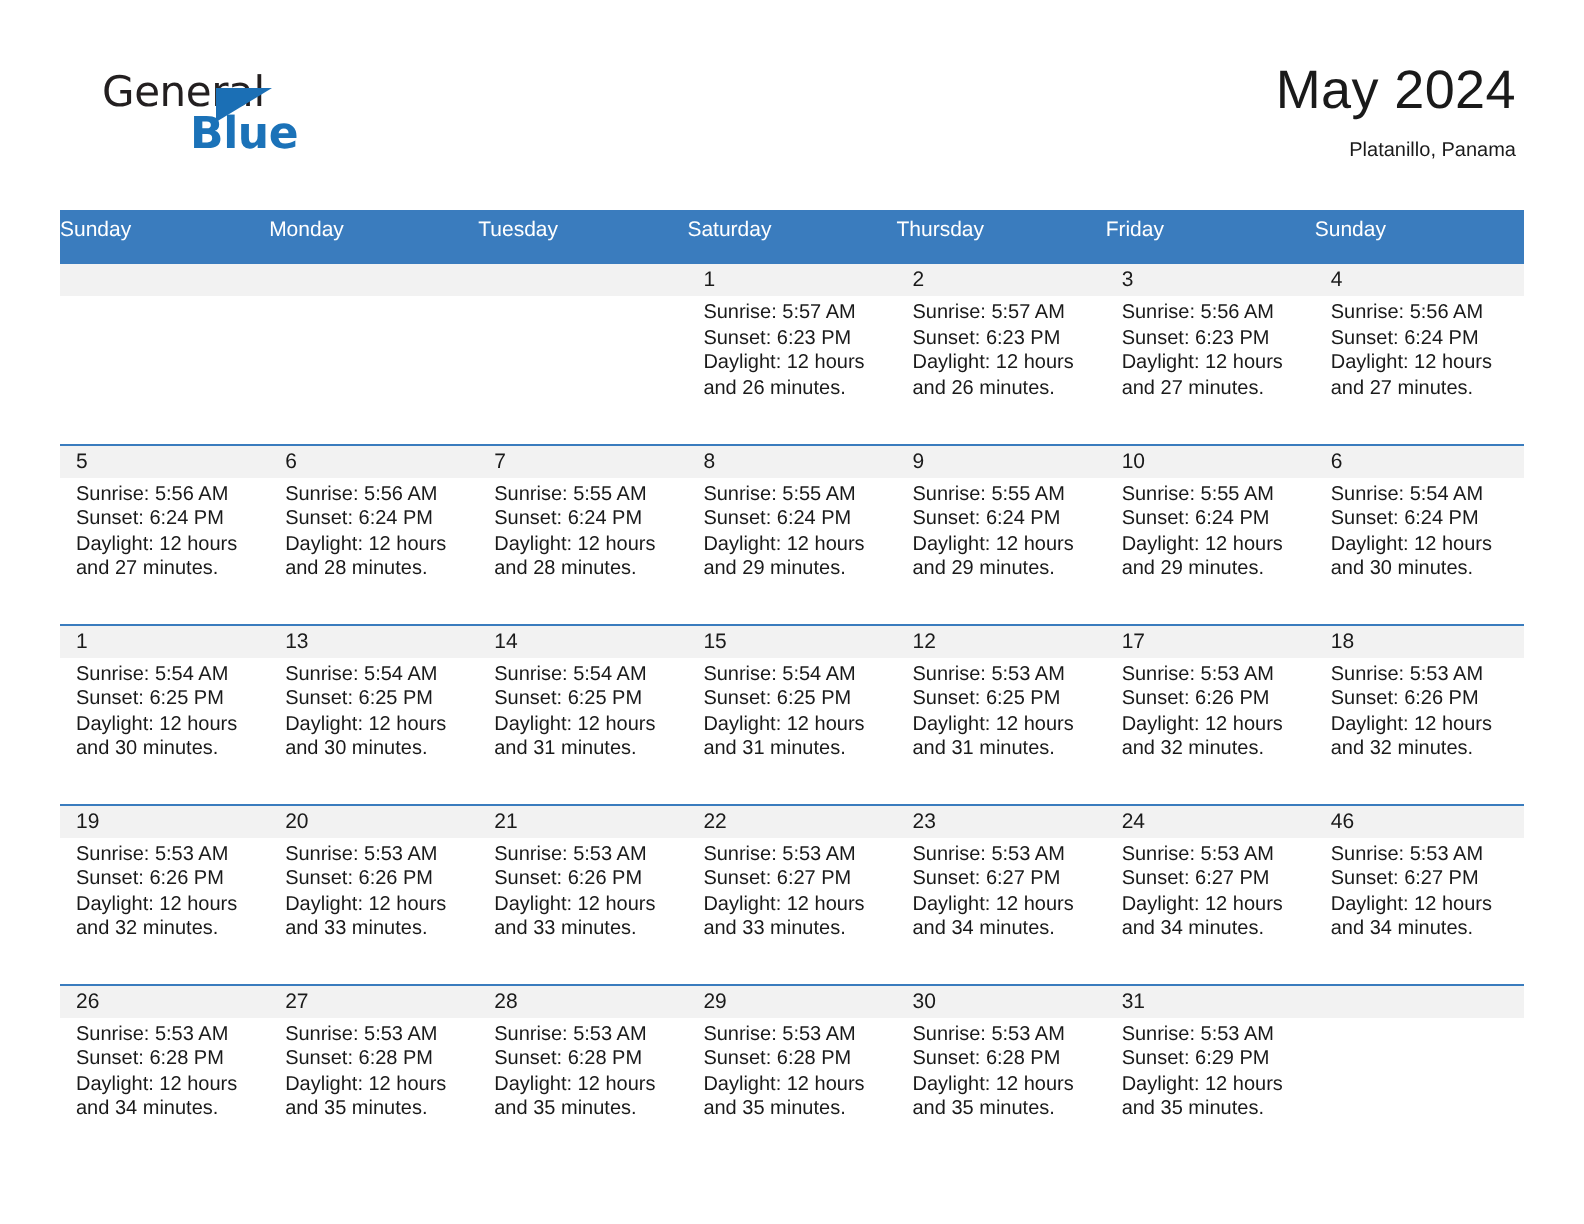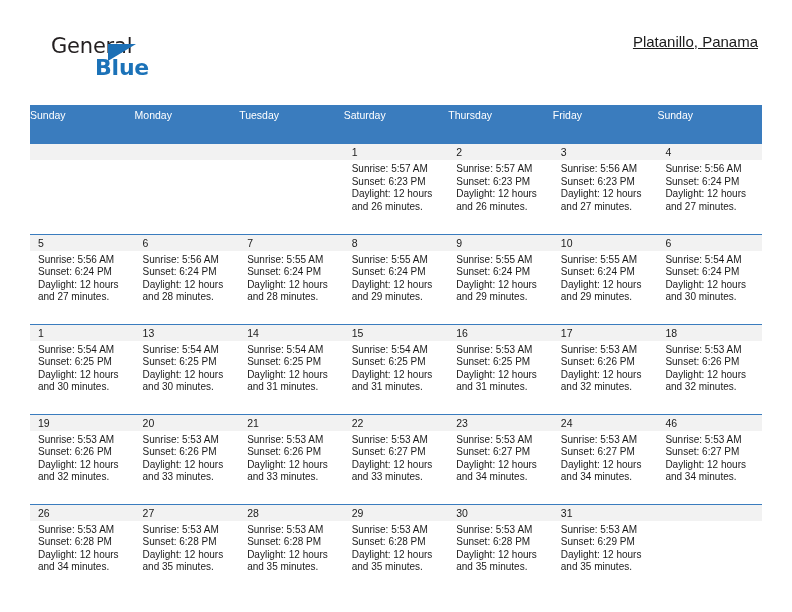--- a/index.html
+++ b/index.html
@@ -74,27 +74,26 @@
   }
   .cal-title {
     font-size: 27px;
     font-weight: 400;
     color: #1a1a1a;
     line-height: 34px;
     letter-spacing: 0.2px;
     font-family: "Liberation Sans", sans-serif;
   }
   .cal-subtitle {
-    font-size: 15px;
+    font-size: 10px;
     font-weight: 400;
     color: #1a1a1a;
     line-height: 20px;
     margin-top: 4px;
     font-family: "Liberation Sans", sans-serif;
-    text-decoration: underline;
   }
 
   
   .calendar {
     position: absolute;
     left: 30px;
     top: 105px;
     width: 732px;
     border-collapse: collapse;
     table-layout: fixed;
@@ -103,21 +102,21 @@
     padding: 0;
     margin: 0;
     vertical-align: top;
   }
   thead th {
     background: #3a7cbe;
     color: #ffffff;
     font-size: 10.5px;
     font-weight: 400;
     text-align: left;
-    height: 39px;
+    height: 27px;
     line-height: 21px;
     padding-left: 8px;
     box-sizing: border-box;
     font-family: "Liberation Sans", sans-serif;
   }
   tbody tr {
     height: 90px;
   }
   tbody td {
     height: 90px;
@@ -164,20 +163,21 @@
 
   <div class="top-bar">
 
     <div class="brand">
       <span class="brand-general">General</span>
       <span class="brand-triangle"></span>
       <span class="brand-blue">Blue</span>
     </div>
 
     <div class="title-block">
+      <div class="cal-title">May 2024</div>
       <div class="cal-subtitle">Platanillo, Panama</div>
     </div>
 
   </div>
 
   <table class="calendar">
     <thead>
       <tr id="weekday-row">
           <th>Sunday</th>
           <th>Monday</th>
@@ -369,21 +369,21 @@
               <div class="day-info">
                 <div>Sunrise: 5:54 AM</div>
                 <div>Sunset: 6:25 PM</div>
                 <div>Daylight: 12 hours</div>
                 <div>and 31 minutes.</div>
               </div>
             </div>
           </td>
           <td>
             <div class="daycell">
-              <div class="day-strip">16</div>
+              <div class="day-strip">12</div>
               <div class="day-info">
                 <div>Sunrise: 5:53 AM</div>
                 <div>Sunset: 6:25 PM</div>
                 <div>Daylight: 12 hours</div>
                 <div>and 31 minutes.</div>
               </div>
             </div>
           </td>
           <td>
             <div class="daycell">

